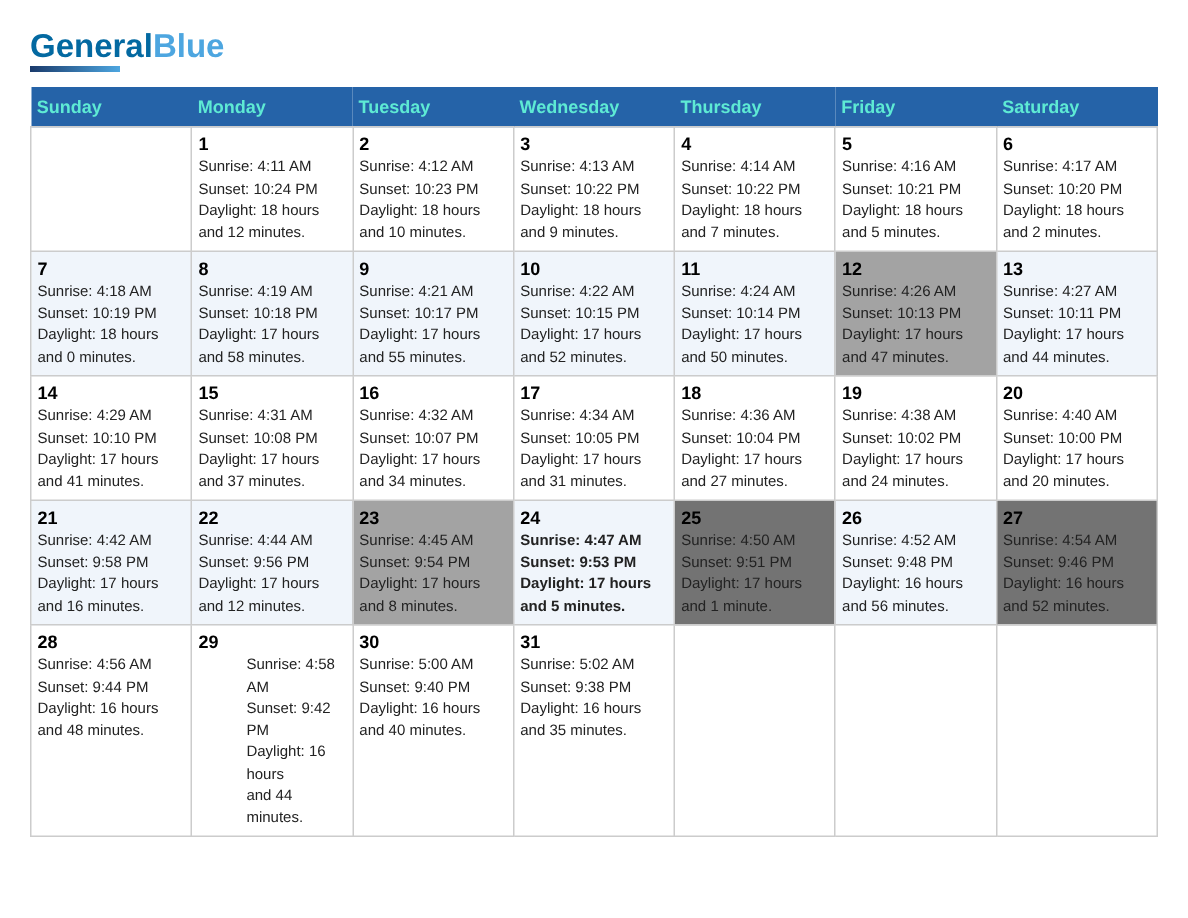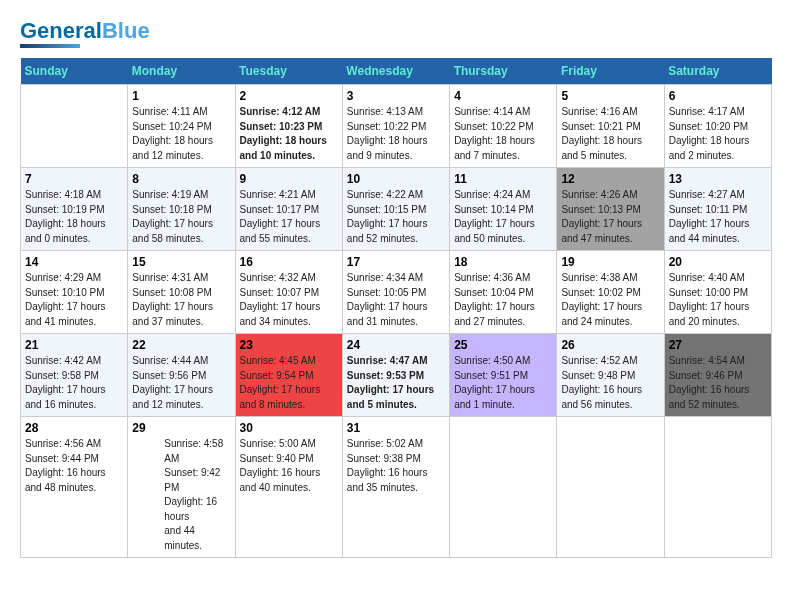--- a/index.html
+++ b/index.html
@@ -122,21 +122,21 @@
         <td class="empty-cell" style="background-color: rgb(255, 255, 255);"></td>
         <td style="background-color: rgb(255, 255, 255);">
           <span class="day-number">1</span>
           <div class="day-info" style="white-space: pre-line;">Sunrise: 4:11 AM
 Sunset: 10:24 PM
 Daylight: 18 hours
 and 12 minutes.</div>
         </td>
         <td style="background-color: rgb(255, 255, 255);">
           <span class="day-number">2</span>
-          <div class="day-info" style="white-space: pre-line; font-weight: bold;">Sunrise: 4:12 AM
+          <div class="day-info" style="white-space: pre-line;">Sunrise: 4:12 AM
 Sunset: 10:23 PM
 Daylight: 18 hours
 and 10 minutes.</div>
         </td>
         <td style="background-color: rgb(255, 255, 255);">
           <span class="day-number">3</span>
           <div class="day-info" style="white-space: pre-line;">Sunrise: 4:13 AM
 Sunset: 10:22 PM
 Daylight: 18 hours
 and 9 minutes.</div>
@@ -273,35 +273,35 @@
 Daylight: 17 hours
 and 16 minutes.</div>
         </td>
         <td style="background-color: rgb(240, 245, 251);">
           <span class="day-number">22</span>
           <div class="day-info" style="white-space: pre-line;">Sunrise: 4:44 AM
 Sunset: 9:56 PM
 Daylight: 17 hours
 and 12 minutes.</div>
         </td>
-        <td style="background-color: #ef4444;">
+        <td style="background-color: #a3a3a3;">
           <span class="day-number">23</span>
           <div class="day-info" style="white-space: pre-line;">Sunrise: 4:45 AM
 Sunset: 9:54 PM
 Daylight: 17 hours
 and 8 minutes.</div>
         </td>
         <td style="background-color: rgb(240, 245, 251);">
           <span class="day-number">24</span>
           <div class="day-info" style="white-space: pre-line; font-weight: bold;">Sunrise: 4:47 AM
 Sunset: 9:53 PM
 Daylight: 17 hours
 and 5 minutes.</div>
         </td>
-        <td style="background-color: #c4b5fd; margin-left: 25px;">
+        <td style="background-color: #737373; margin-left: 25px;">
           <span class="day-number">25</span>
           <div class="day-info" style="white-space: pre-line;">Sunrise: 4:50 AM
 Sunset: 9:51 PM
 Daylight: 17 hours
 and 1 minute.</div>
         </td>
         <td style="background-color: rgb(240, 245, 251);">
           <span class="day-number">26</span>
           <div class="day-info" style="white-space: pre-line;">Sunrise: 4:52 AM
 Sunset: 9:48 PM

